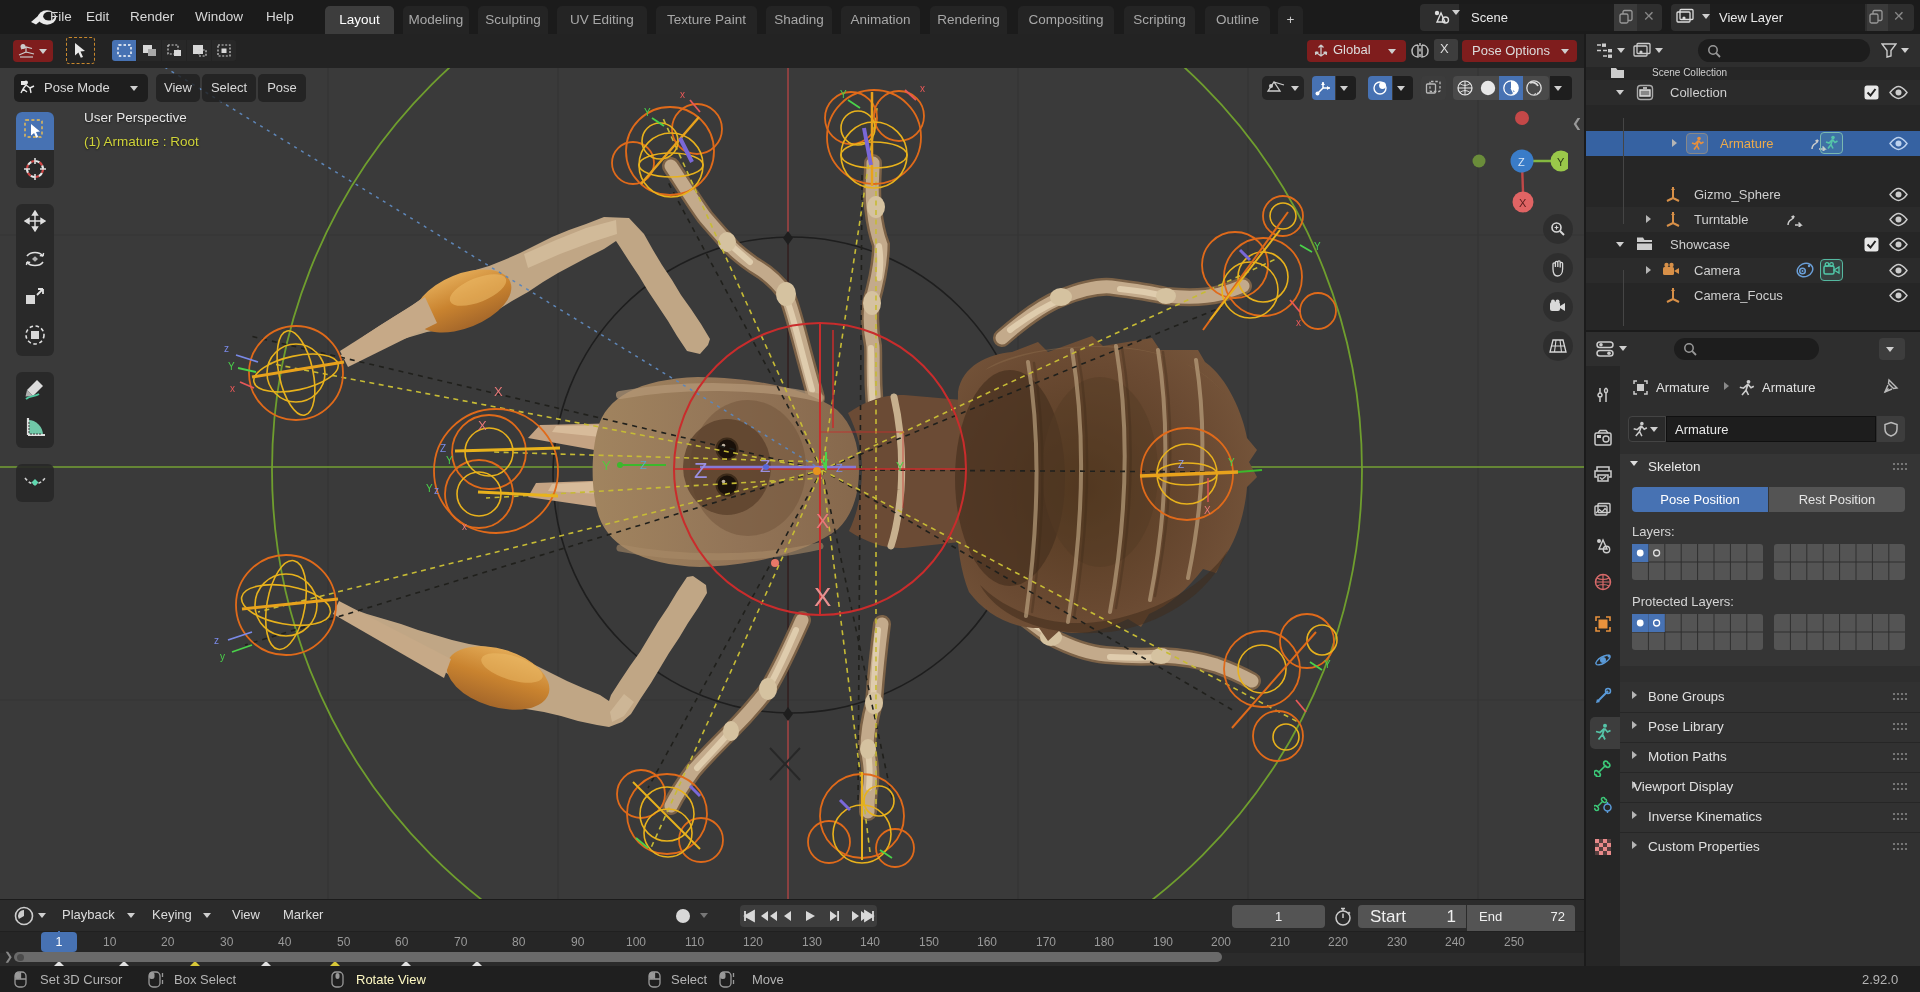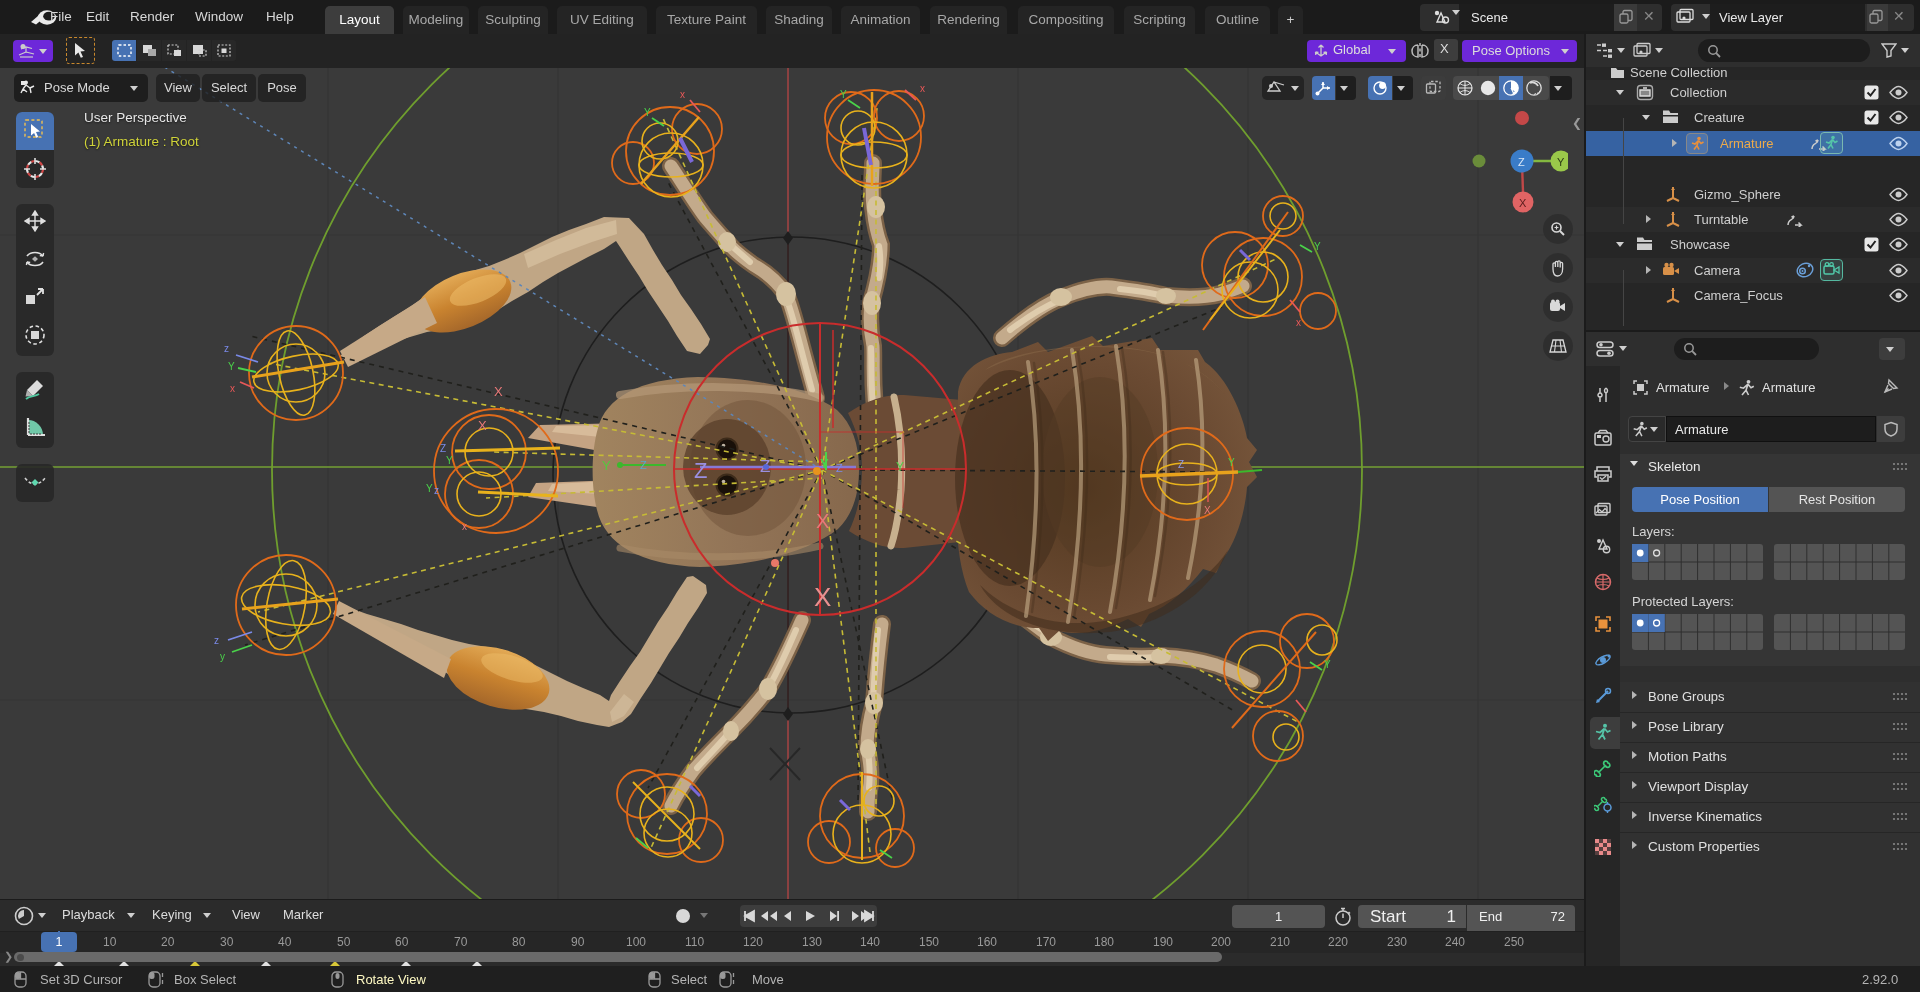--- a/index.html
+++ b/index.html
@@ -7,21 +7,21 @@
 #topbar{position:absolute;left:0;top:0;width:1920px;height:34px;background:#1b1b1b;}
 #row2{position:absolute;left:0;top:34px;width:1584px;height:34px;background:#232323;}
 #viewport{position:absolute;left:0;top:68px;width:1584px;height:831px;background:#3a3a3a;overflow:hidden;}
 #outliner{position:absolute;left:1586px;top:34px;width:334px;height:296px;background:#262626;overflow:hidden;}
 #props{position:absolute;left:1586px;top:332px;width:334px;height:634px;background:#2e2e2e;overflow:hidden;}
 #timeline{position:absolute;left:0;top:900px;width:1584px;height:66px;background:#2b2b2b;overflow:hidden;}
 #statusbar{position:absolute;left:0;top:966px;width:1920px;height:26px;background:#1f1f1f;}
 .menu{color:#d8d8d8;font-size:13.5px;line-height:33px;display:inline-block;padding:0 6px;}
 .tab{position:absolute;top:6px;height:28px;background:#242424;color:#a8a8a8;font-size:13.5px;line-height:27px;text-align:center;border-radius:5px 5px 0 0;}
 .tab.act{background:#3d3d3d;color:#fff}
-.btn{position:absolute;background:#6d28d9;border-radius:4px;color:#dcdcdc;font-size:13px;}
+.btn{position:absolute;background:#7f1d1d;border-radius:4px;color:#dcdcdc;font-size:13px;}
 .vpbtn{position:absolute;background:rgba(32,32,32,.82);border-radius:5px;color:#d8d8d8;font-size:13px;text-align:center;}
 .row{position:absolute;left:0;width:334px;height:25.4px;color:#cfcfcf;font-size:13px;line-height:25px;white-space:nowrap}
 .caret{display:inline-block;width:0;height:0;border-left:4px solid transparent;border-right:4px solid transparent;border-top:5px solid #cfcfcf;vertical-align:middle}
 .caretr{display:inline-block;width:0;height:0;border-top:4px solid transparent;border-bottom:4px solid transparent;border-left:5px solid #b5b5b5;vertical-align:middle}
 .ol-icon{position:absolute}
 .abs .caret,.abs .caretr{display:block}
 svg{display:block}
 </style></head>
 <body>
 
@@ -715,49 +715,31 @@
       <path d="M1 1 H15 L10 7.5 V13 L6 14 V7.5 Z" fill="none" stroke="#ccc" stroke-width="1.4"></path>
     </svg>
   <span class="abs" style="left:315px;top:14px">
       <span class="caret"></span>
     </span>
 
   <div class="row" style="top:33px;height:13px;background:#262626">
       <svg class="ol-icon" style="left:24px;top:-1px" width="15" height="13" viewBox="0 0 15 13">
         <path d="M1 4 V2 h5 l1.5 2 H14 v8 H1 Z" fill="#ccc"></path>
       </svg>
-      <span style="position:absolute;left:44px;top:-7px;font-size:13px">Scene Collection</span>
+      <span style="position:absolute;left:66px;top:-7px;font-size:10px">Scene Collection</span>
     </div>
   <div class="row" style="top:46px;background:#2b2b2b">
       <span class="abs" style="left:30px;top:10px" class2="caret">
         <span class="caret"></span>
       </span>
     <svg class="ol-icon" style="left:50px;top:4px" width="18" height="17" viewBox="0 0 18 17">
         <rect x="1.5" y="1.5" width="15" height="14" rx="3" fill="none" stroke="#aaa" stroke-width="1.4"></rect>
         <path d="M4 6 h10 v6 H4 Z M7 4 h4" stroke="#ddd" stroke-width="1.4" fill="#888"></path>
       </svg>
     <span style="position:absolute;left:84px">Collection</span>
-    <svg class="ol-icon" style="left:278px;top:5px" width="15" height="15" viewBox="0 0 15 15">
-        <rect x="0.5" y="0.5" width="14" height="14" rx="2.5" fill="#e8e8e8"></rect>
-        <path d="M3.5 7.5 L6.5 10.5 L11.5 4" stroke="#222" stroke-width="2" fill="none"></path>
-      </svg>
-    <svg class="ol-icon" style="left:303px;top:5px" width="19" height="15" viewBox="0 0 19 15">
-        <path d="M1 7.5 C4 3 8 1.5 9.5 1.5 C11 1.5 15 3 18 7.5 C15 12 11 13.5 9.5 13.5 C8 13.5 4 12 1 7.5 Z" fill="none" stroke="#ccc" stroke-width="1.4"></path>
-        <circle cx="9.5" cy="7.5" r="3" fill="#ccc"></circle>
-      </svg>
-  </div>
-  <div class="row" style="top:71.4px;background:#262626">
-      <span class="abs" style="left:56px;top:10px">
-        <span class="caret"></span>
-      </span>
-    <svg class="ol-icon" style="left:76px;top:4px" width="17" height="16" viewBox="0 0 17 16">
-        <path d="M1 4 V1.5 h6 l1.5 2.5 H16 v10 H1 Z" fill="#ccc"></path>
-        <rect x="1" y="6" width="15" height="1.5" fill="#262626"></rect>
-      </svg>
-    <span style="position:absolute;left:108px">Creature</span>
     <svg class="ol-icon" style="left:278px;top:5px" width="15" height="15" viewBox="0 0 15 15">
         <rect x="0.5" y="0.5" width="14" height="14" rx="2.5" fill="#e8e8e8"></rect>
         <path d="M3.5 7.5 L6.5 10.5 L11.5 4" stroke="#222" stroke-width="2" fill="none"></path>
       </svg>
     <svg class="ol-icon" style="left:303px;top:5px" width="19" height="15" viewBox="0 0 19 15">
         <path d="M1 7.5 C4 3 8 1.5 9.5 1.5 C11 1.5 15 3 18 7.5 C15 12 11 13.5 9.5 13.5 C8 13.5 4 12 1 7.5 Z" fill="none" stroke="#ccc" stroke-width="1.4"></path>
         <circle cx="9.5" cy="7.5" r="3" fill="#ccc"></circle>
       </svg>
   </div>
   <div class="row" style="top:96.8px;background:#3662a2;color:#fff">
@@ -1095,21 +1077,21 @@
         <circle cx="2" cy="7" r="1.1"></circle>
         <circle cx="6" cy="7" r="1.1"></circle>
         <circle cx="10" cy="7" r="1.1"></circle>
         <circle cx="14" cy="7" r="1.1"></circle>
       </g>
     </svg>
   <div class="abs" style="left:34px;top:440px;width:300px;height:30px;background:#313131;border-top:1px solid #262626"></div>
   <span class="abs" style="left:46px;top:449px">
       <span class="caretr"></span>
     </span>
-    <span class="abs" style="left:62px;top:447px;color:#e0e0e0;font-size:13.5px">Viewport Display</span>
+    <span class="abs" style="left:47px;top:447px;color:#e0e0e0;font-size:13.5px">Viewport Display</span>
   <svg class="abs" style="left:306px;top:450px" width="16" height="10" viewBox="0 0 16 10">
       <g fill="#888">
         <circle cx="2" cy="2" r="1.1"></circle>
         <circle cx="6" cy="2" r="1.1"></circle>
         <circle cx="10" cy="2" r="1.1"></circle>
         <circle cx="14" cy="2" r="1.1"></circle>
         <circle cx="2" cy="7" r="1.1"></circle>
         <circle cx="6" cy="7" r="1.1"></circle>
         <circle cx="14" cy="7" r="1.1"></circle>
         <circle cx="10" cy="7" r="1.1"></circle>

